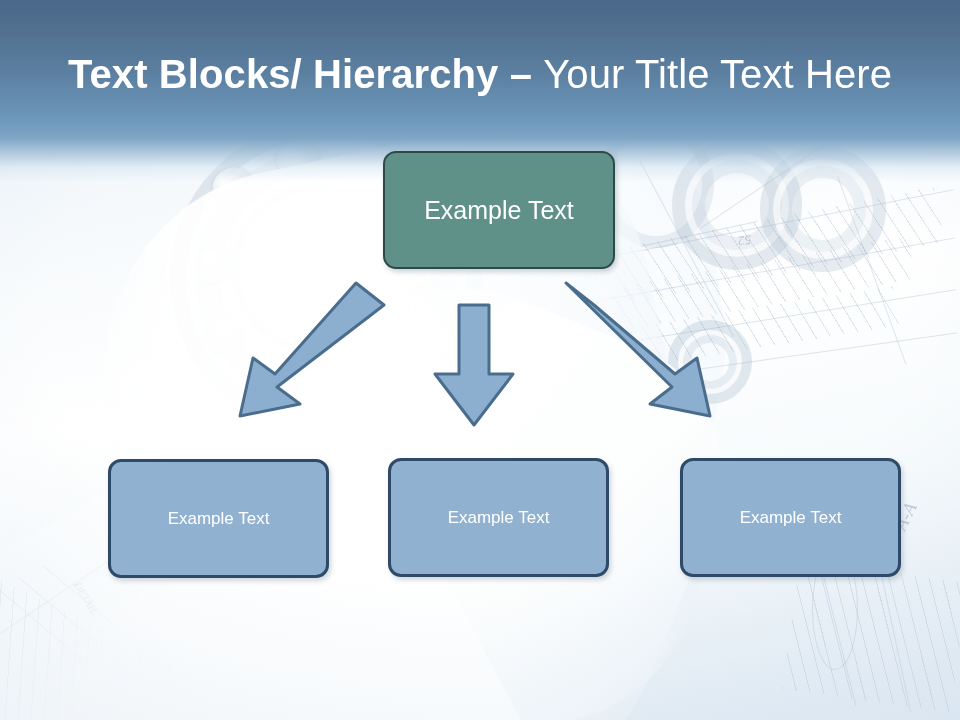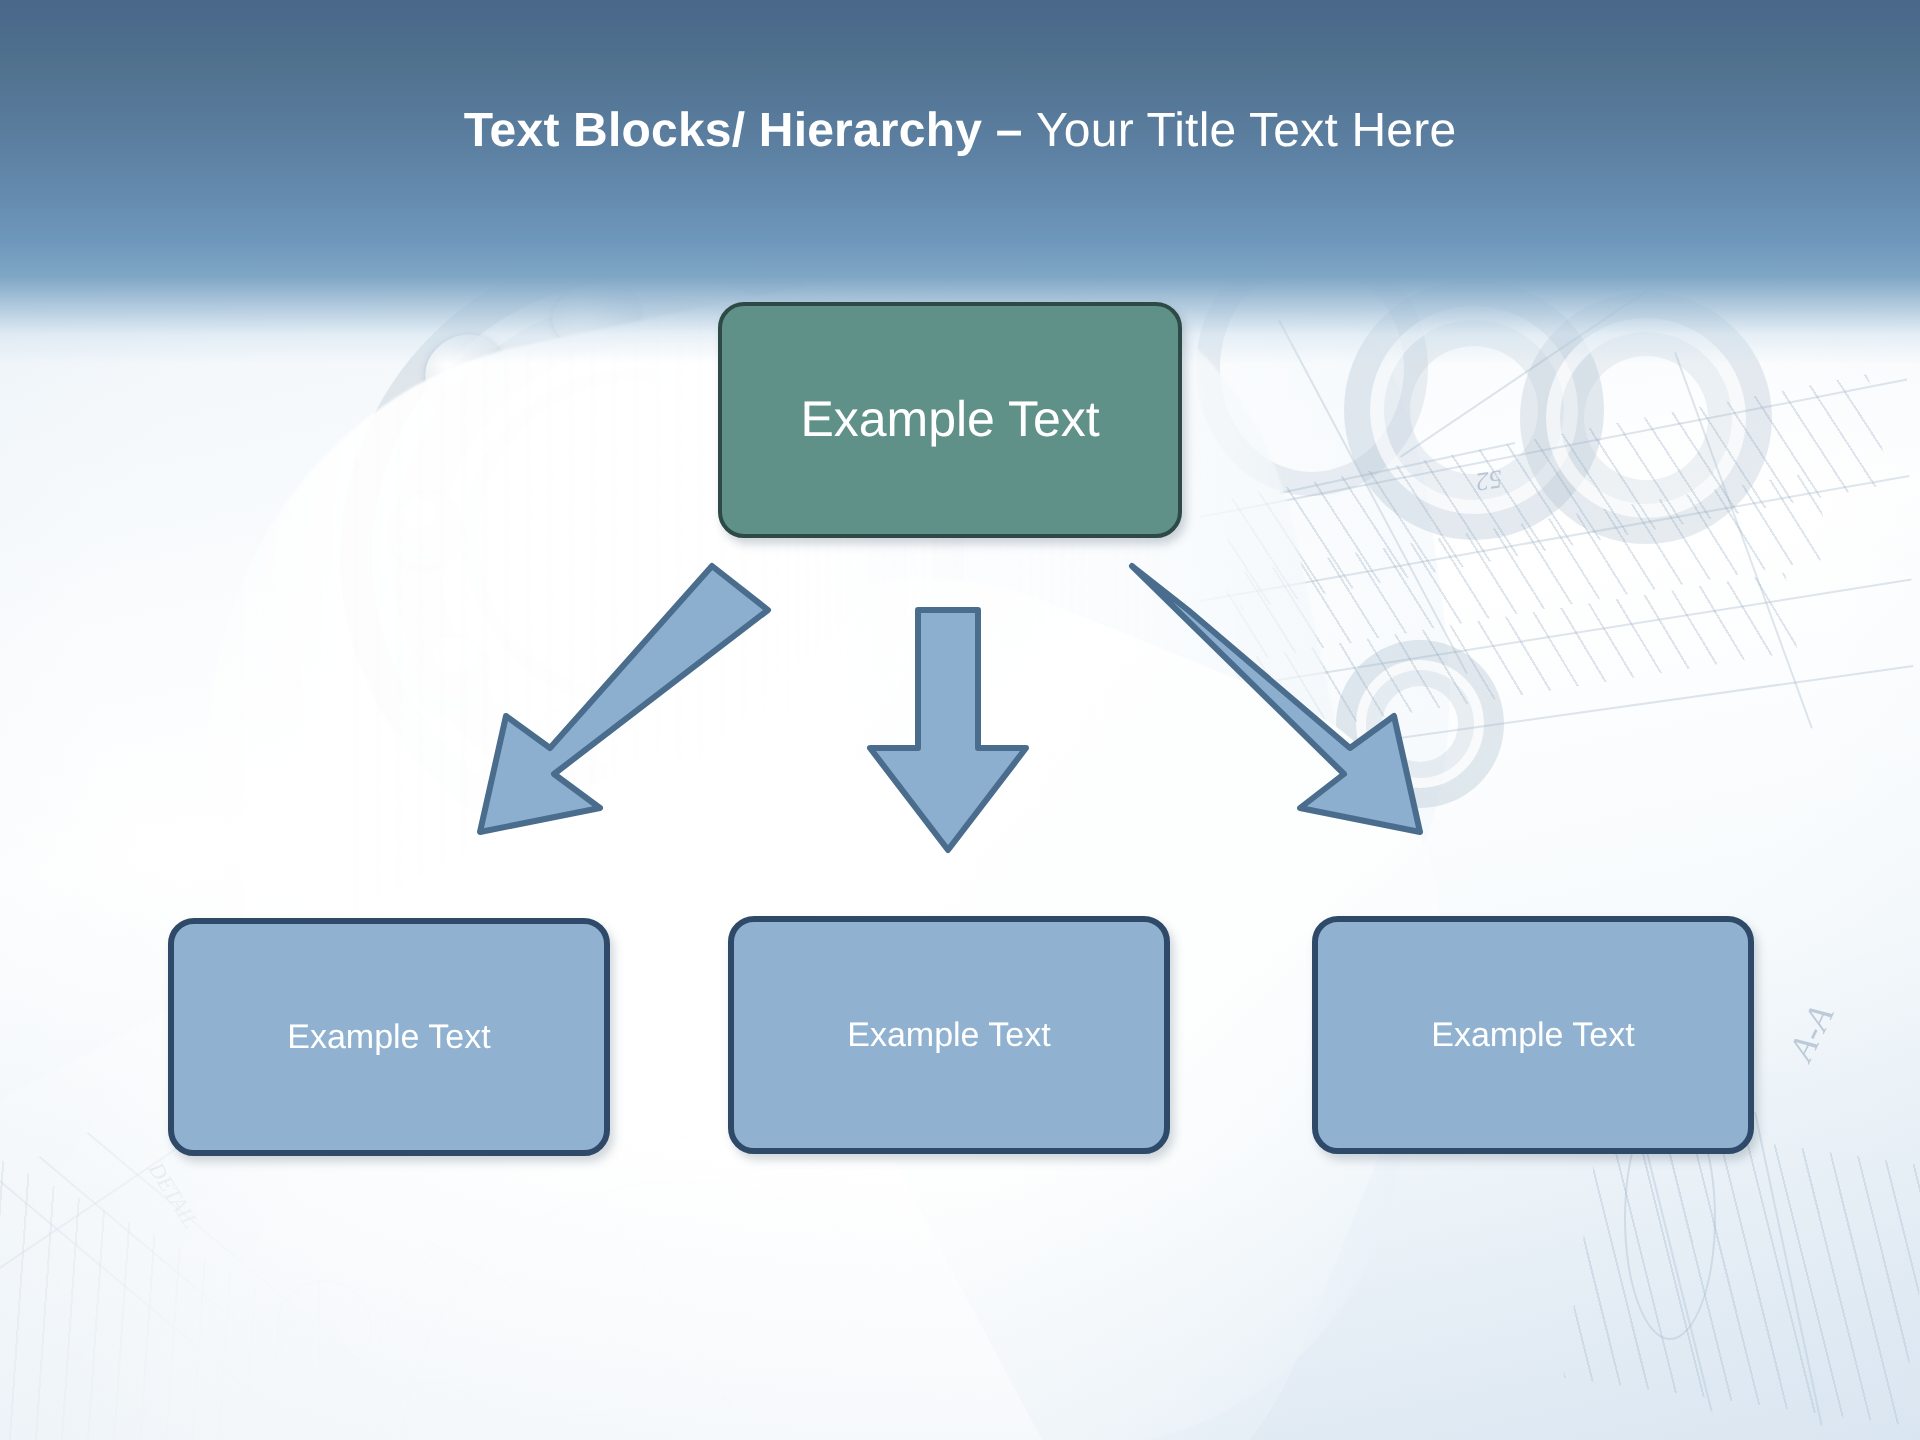--- a/index.html
+++ b/index.html
@@ -169,37 +169,38 @@
       rgba(160,190,214,0.80) 84%,
       rgba(205,224,238,0.45) 92%,
       rgba(255,255,255,0) 100%);
   }
   .title {
     position: absolute;
     left: 0; top: 52px;
     width: 960px;
     text-align: center;
     color: #ffffff;
-    font-size: 24px;
+    font-size: 40px;
     letter-spacing: 0.1px;
     white-space: nowrap;
   }
   .title .strong { font-weight: bold; }
   .title .light  { font-weight: normal; }
 
   
   .node {
     position: absolute;
     display: flex;
     align-items: center;
     justify-content: center;
     box-sizing: border-box;
     border-radius: 13px;
     color: #ffffff;
     text-align: center;
+    margin-left: 24px;
   }
   .node-top {
     left: 359px; top: 151px;
     width: 232px; height: 118px;
     background: #5f9189;
     border: 2px solid #2d4a47;
     font-size: 25px;
     box-shadow: 2px 3px 5px rgba(90,110,125,0.30);
   }
   .node-child {

